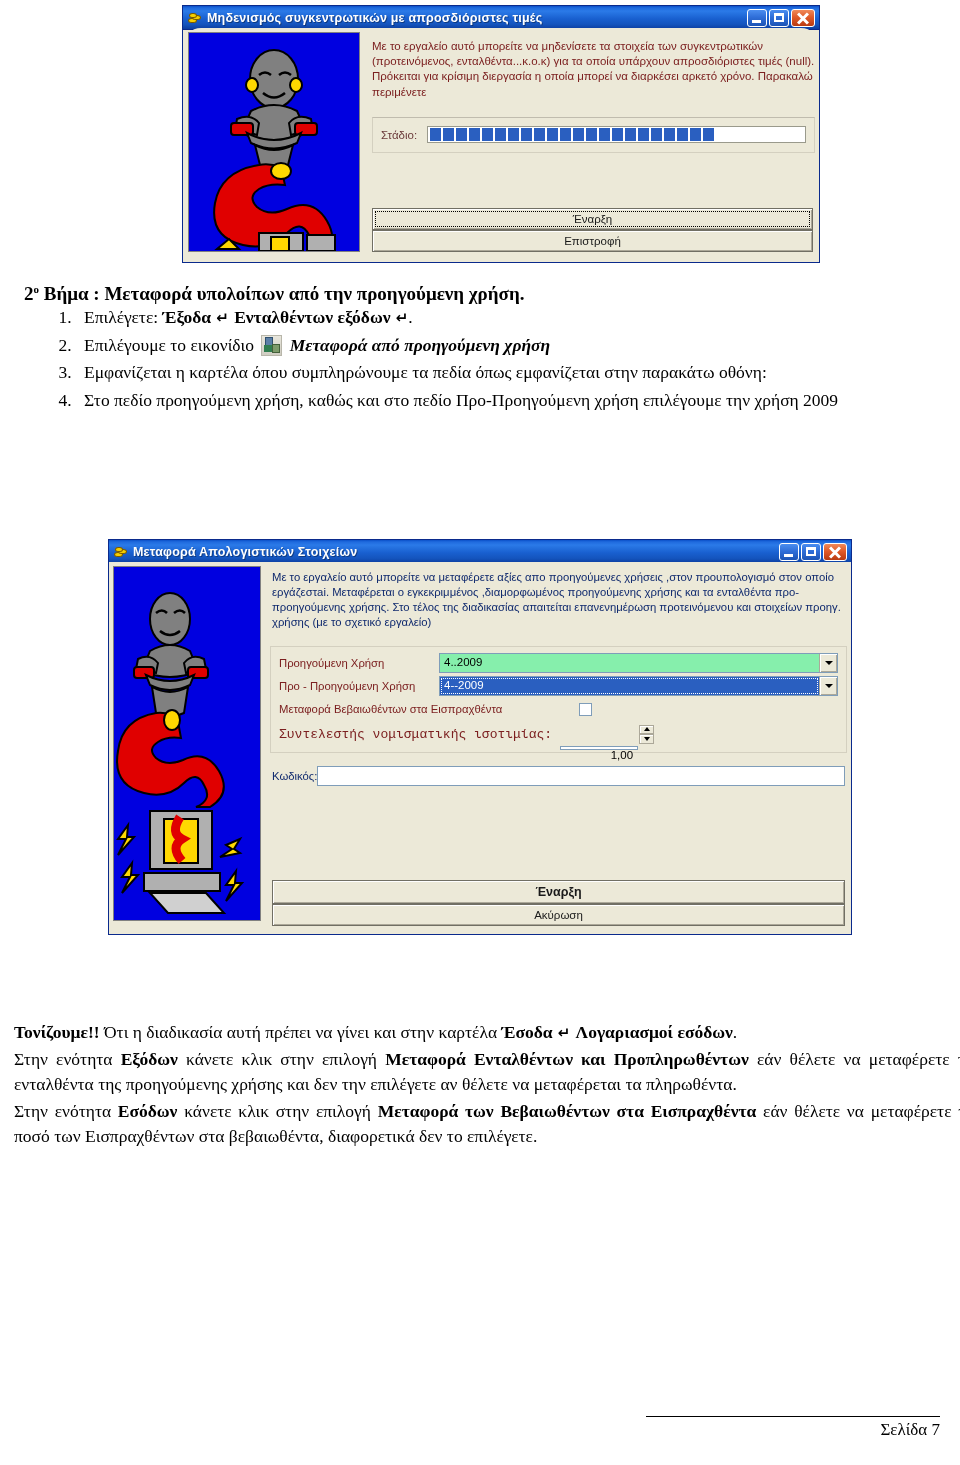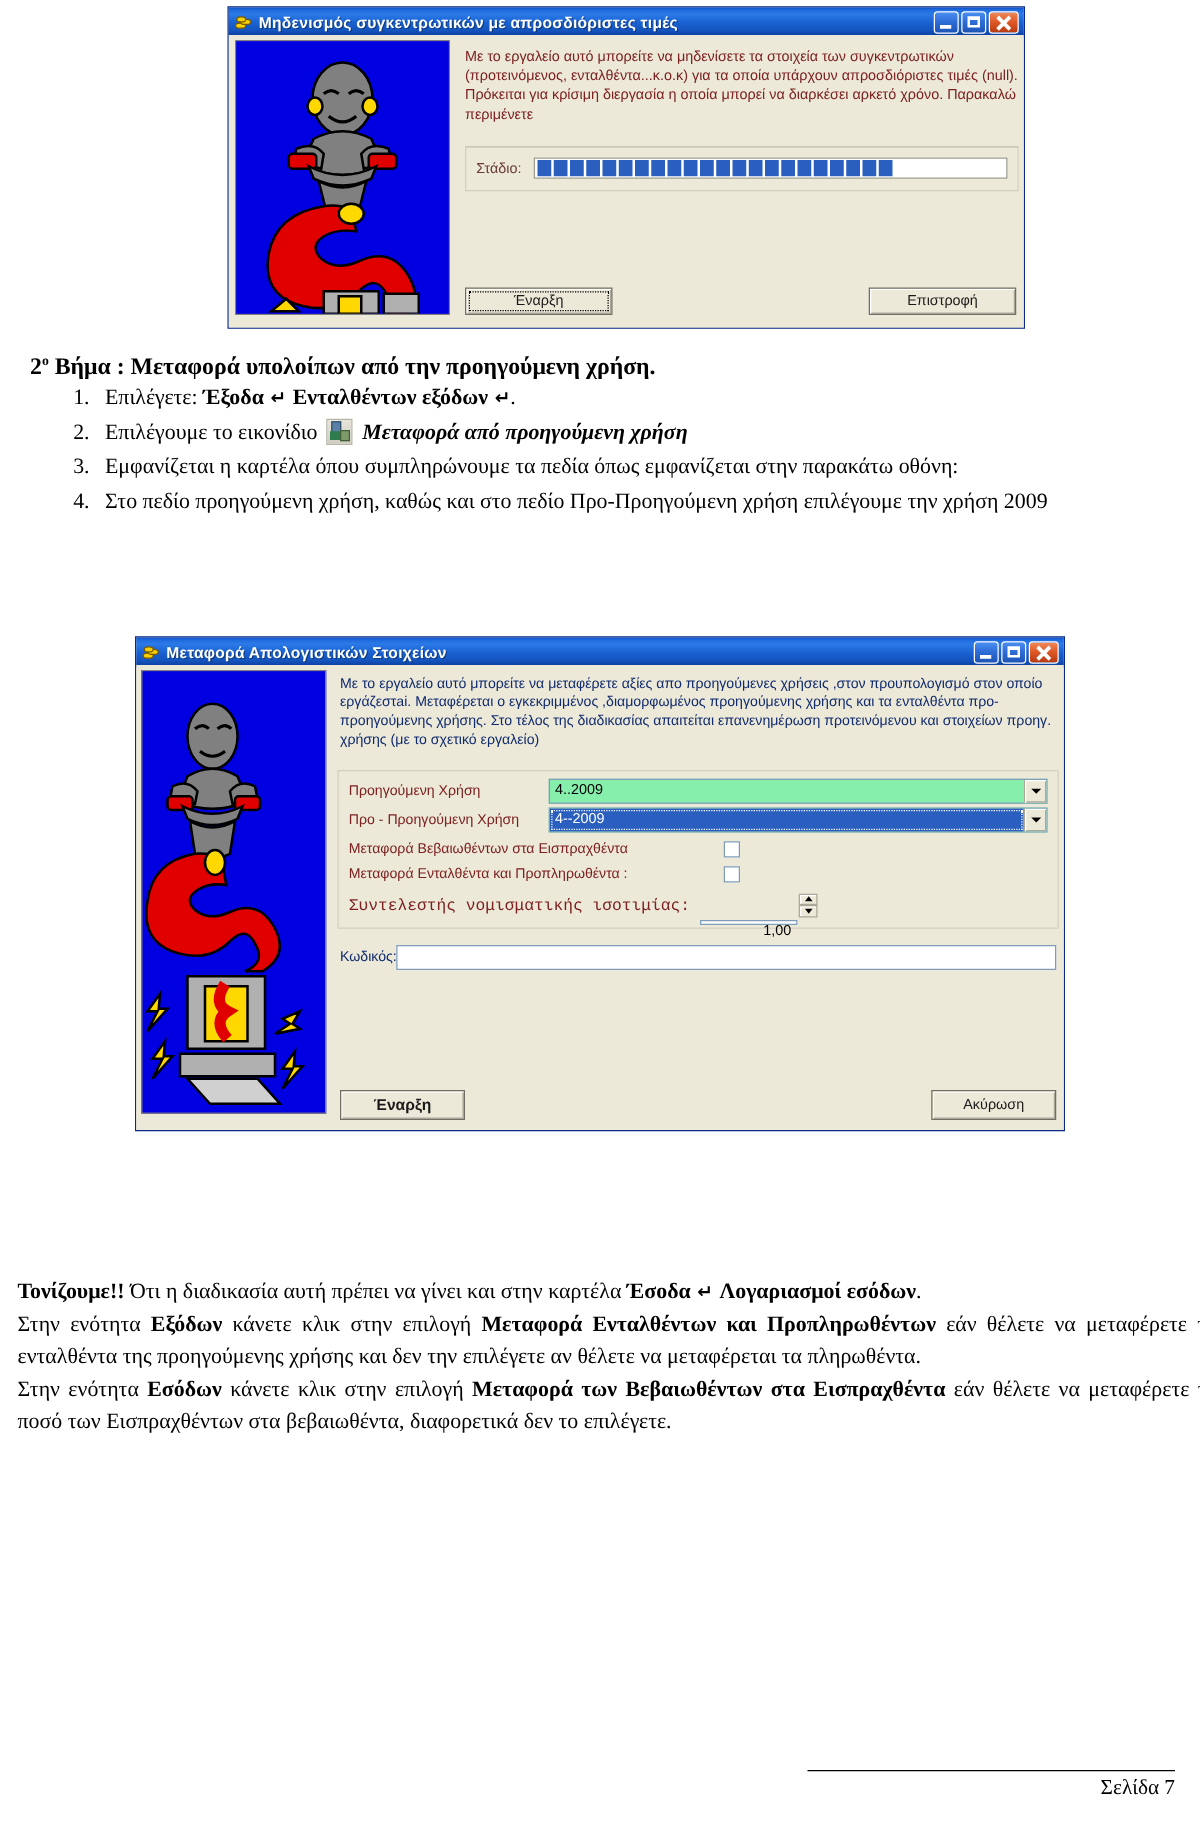--- a/index.html
+++ b/index.html
@@ -112,21 +112,21 @@
     position: relative;
     overflow: hidden;
   }
   .genie-svg { display: block; width: 100%; height: 100%; }
 
   
   #dlg-zero {
     left: 182px; top: 5px;
     width: 638px; height: 258px;
   }
-  #dlg-zero .xp-body { padding: 4px 4px 4px 5px; }
+  #dlg-zero .xp-body { padding: 4px 4px 4px 5px; border-radius: 18px; }
   #dlg-zero .genie-panel { width: 172px; height: 220px; }
   #dlg-zero .right-col {
     flex: 1 1 auto;
     margin-left: 12px;
     display: flex;
     flex-direction: column;
     position: relative;
   }
   .desc-red {
     color: #7c2020;
@@ -167,20 +167,21 @@
   .progress-seg {
     width: 11px; height: 13px;
     background: #2a5fc0;
     flex: 0 0 auto;
   }
   .btn-row {
     position: absolute;
     left: 0; right: 2px; bottom: 6px;
     display: flex;
     justify-content: space-between;
+    flex-direction: column;
   }
   .xp-button {
     font-family: "Liberation Sans", sans-serif;
     font-size: 11.5px;
     color: #1a1a1a;
     background: #ece9d8;
     border: 1px solid #716f64;
     box-shadow: inset 1px 1px 0 #ffffff, inset -1px -1px 0 #aca899;
     padding: 4px 10px;
     min-width: 118px;
@@ -188,21 +189,21 @@
     box-sizing: border-box;
     cursor: default;
   }
   .xp-button.focused {
     outline: 1px dotted #000000;
     outline-offset: -4px;
   }
 
   
   #dlg-transfer {
-    left: 108px; top: 509px;
+    left: 108px; top: 539px;
     width: 744px; height: 396px;
   }
   #dlg-transfer .xp-body { padding: 4px; }
   #dlg-transfer .genie-panel { width: 148px; height: 355px; }
   #dlg-transfer .right-col {
     flex: 1 1 auto;
     margin-left: 9px;
     display: flex;
     flex-direction: column;
     position: relative;
@@ -614,24 +615,20 @@
           <span class="field-label">Προ - Προηγούμενη Χρήση</span>
           <span class="xp-combo selected">
             <span class="combo-value">4--2009</span>
             <span class="combo-arrow"></span>
           </span>
         </div>
         <div class="check-row">
           <span class="check-label">Μεταφορά Βεβαιωθέντων στα Εισπραχθέντα</span>
           <span class="xp-checkbox"></span>
         </div>
-        <div class="check-row">
-          <span class="check-label">Μεταφορά Ενταλθέντα και Προπληρωθέντα :</span>
-          <span class="xp-checkbox"></span>
-        </div>
         <div class="spin-row">
           <span class="spin-label">Συντελεστής νομισματικής ισοτιμίας:</span>
           <span class="spin-box">
             <span class="spin-value">1,00</span>
             <span class="spin-buttons">
               <span class="spin-up"></span>
               <span class="spin-down"></span>
             </span>
           </span>
         </div>

